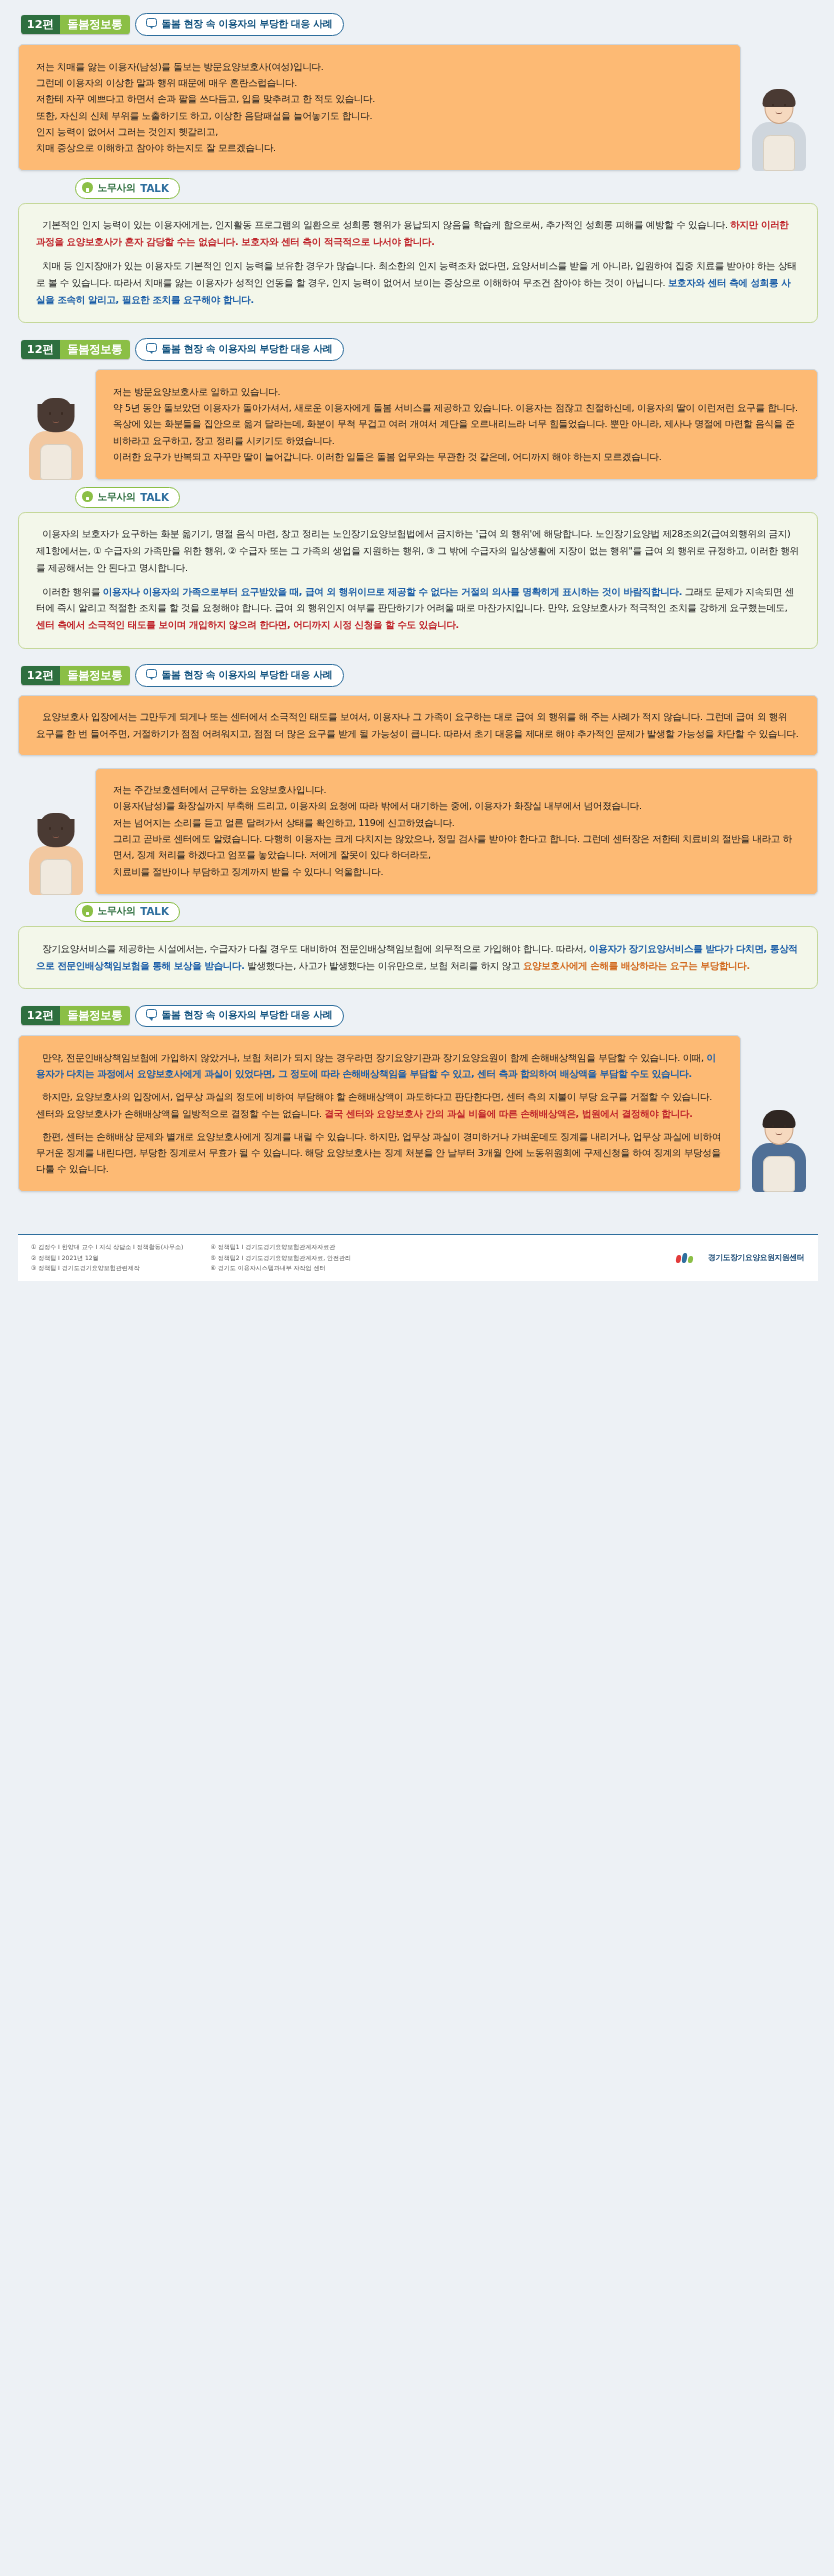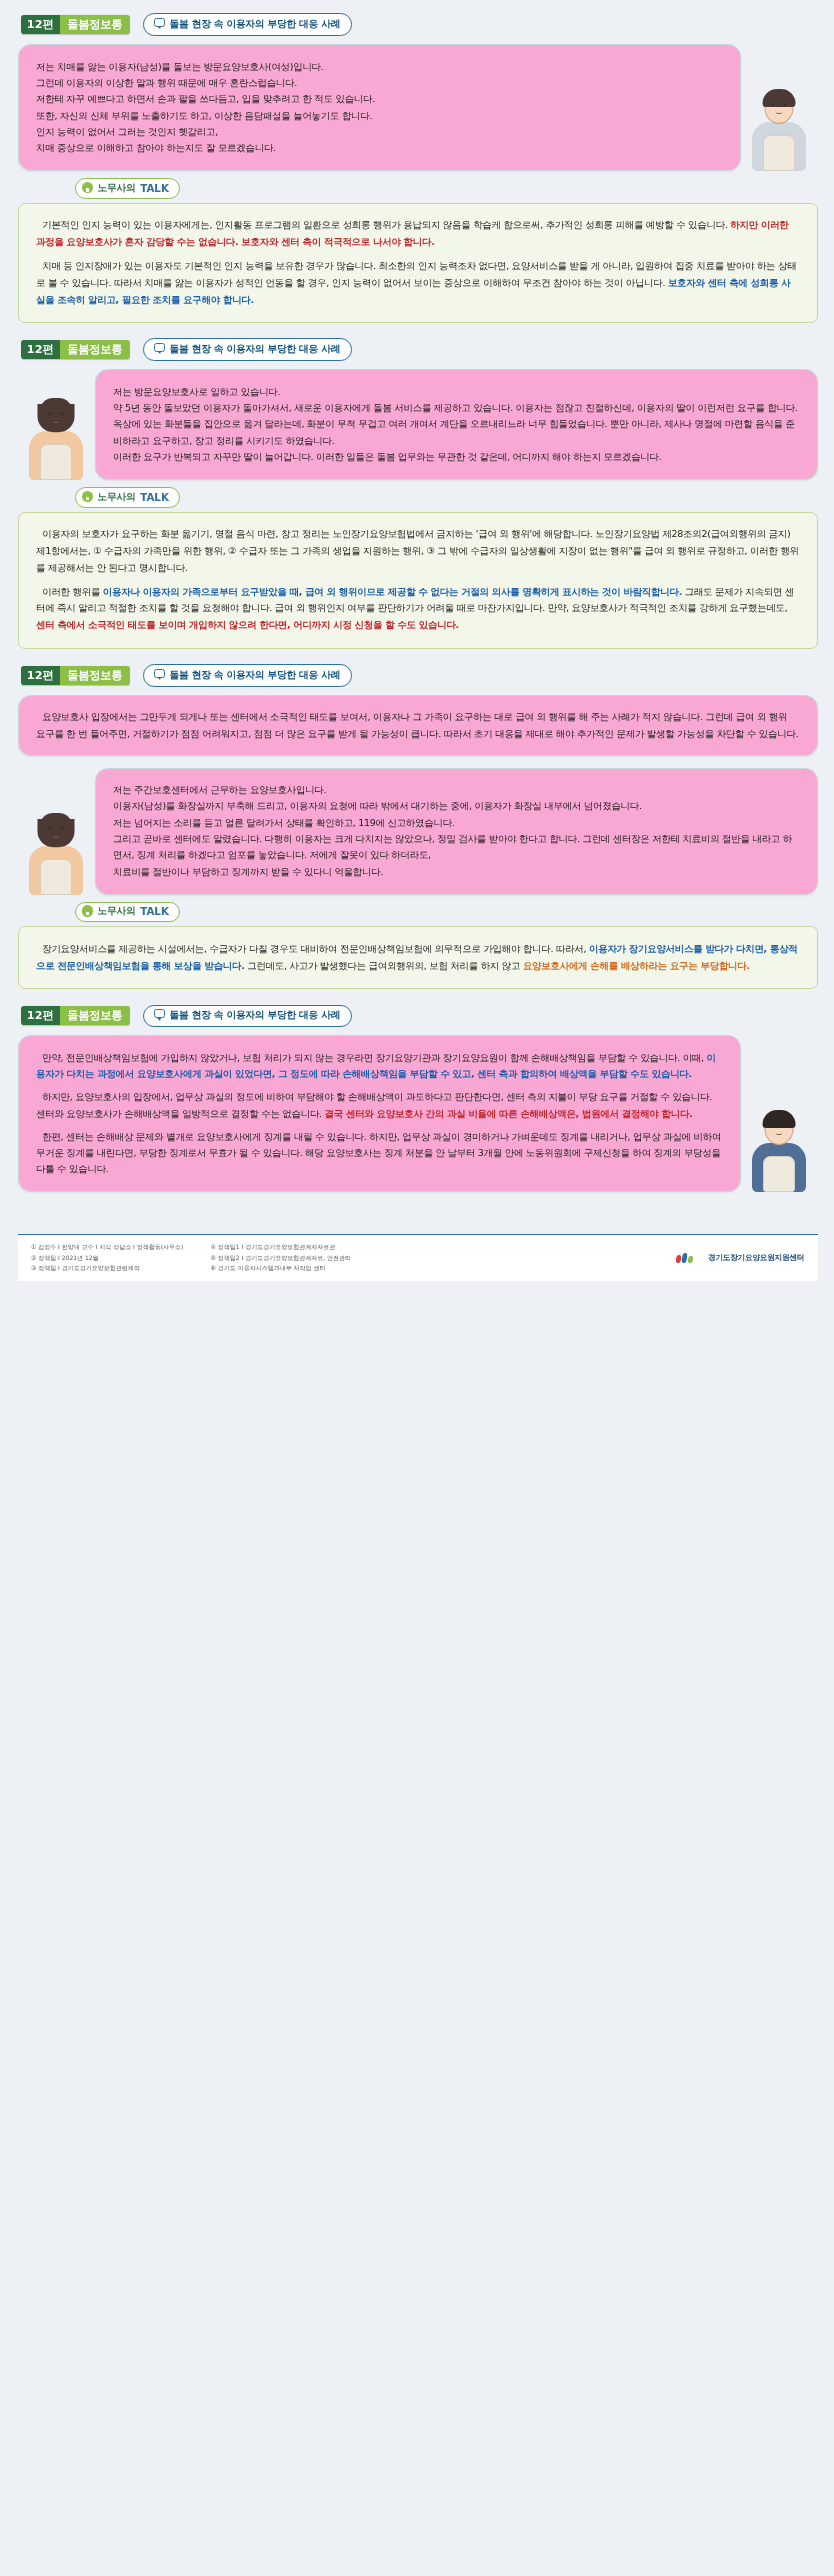--- a/index.html
+++ b/index.html
@@ -14,21 +14,21 @@
     width: 835px;
     min-height: 3338px;
     background: #edf1f5;
     padding: 13.4px 17.5px 0 17.5px;
   }
 
   
   .sec-head {
     display: flex;
     align-items: center;
-    gap: 13px;
+    gap: 5px;
     margin: 0 0 8.2px 3.1px;
   }
   .badge-wrap {
     display: flex;
     align-items: stretch;
     border-radius: 3.1px;
     overflow: hidden;
     box-shadow: 0 0.5px 1px rgba(0,0,0,.2);
   }
   .badge-num {
@@ -86,23 +86,23 @@
     position: relative;
     margin-bottom: 15.5px;
   }
   .bubble-row {
     display: flex;
     align-items: flex-start;
     gap: 0;
     position: relative;
   }
   .bubble {
-    background: #f9a8d4;
+    background: #fdba74;
     border: 0.5px solid #cdd5dc;
-    border-radius: 13px;
+    border-radius: 5px;
     padding: 13.4px 17.5px 13.4px 17.5px;
     font-size: 9.5px;
     line-height: 1.72;
     letter-spacing: -0.3px;
     box-shadow: 0 1px 2.1px rgba(0,0,0,.07);
     flex: 1;
     position: relative;
     z-index: 2;
   }
   .bubble p { margin: 0; }
@@ -440,21 +440,21 @@
     <div class="talk-title">
       <div class="talk-badge">
         <span class="bulb"></span>
         <span class="t1">노무사의</span>
         <span class="t2">TALK</span>
       </div>
     </div>
 
     <div class="talk-box">
       <p class="indent">
-        <span> 장기요양서비스를 제공하는 시설에서는, 수급자가 다칠 경우도 대비하여 전문인배상책임보험에 의무적으로 가입해야 합니다. 따라서, </span><span class="hl-blue">이용자가 장기요양서비스를 받다가 다치면, 통상적으로 전문인배상책임보험을 통해 보상을 받습니다.</span><span> 그런데도, 사고가 발생했다는 급여외행위의, 보험 처리를 하지 않고 </span><span class="hl-orange">요양보호사에게 손해를 배상하라는 요구는 부당합니다.</span>
+        <span> 장기요양서비스를 제공하는 시설에서는, 수급자가 다칠 경우도 대비하여 전문인배상책임보험에 의무적으로 가입해야 합니다. 따라서, </span><span class="hl-blue">이용자가 장기요양서비스를 받다가 다치면, 통상적으로 전문인배상책임보험을 통해 보상을 받습니다.</span><span> 발생했다는, 사고가 발생했다는 이유만으로, 보험 처리를 하지 않고 </span><span class="hl-orange">요양보호사에게 손해를 배상하라는 요구는 부당합니다.</span>
       </p>
     </div>
   </div>
 
   <div class="case">
     <div class="sec-head">
       <div class="badge-wrap">
         <div class="badge-num">12편</div>
         <div class="badge-txt">돌봄정보통</div>
       </div>

